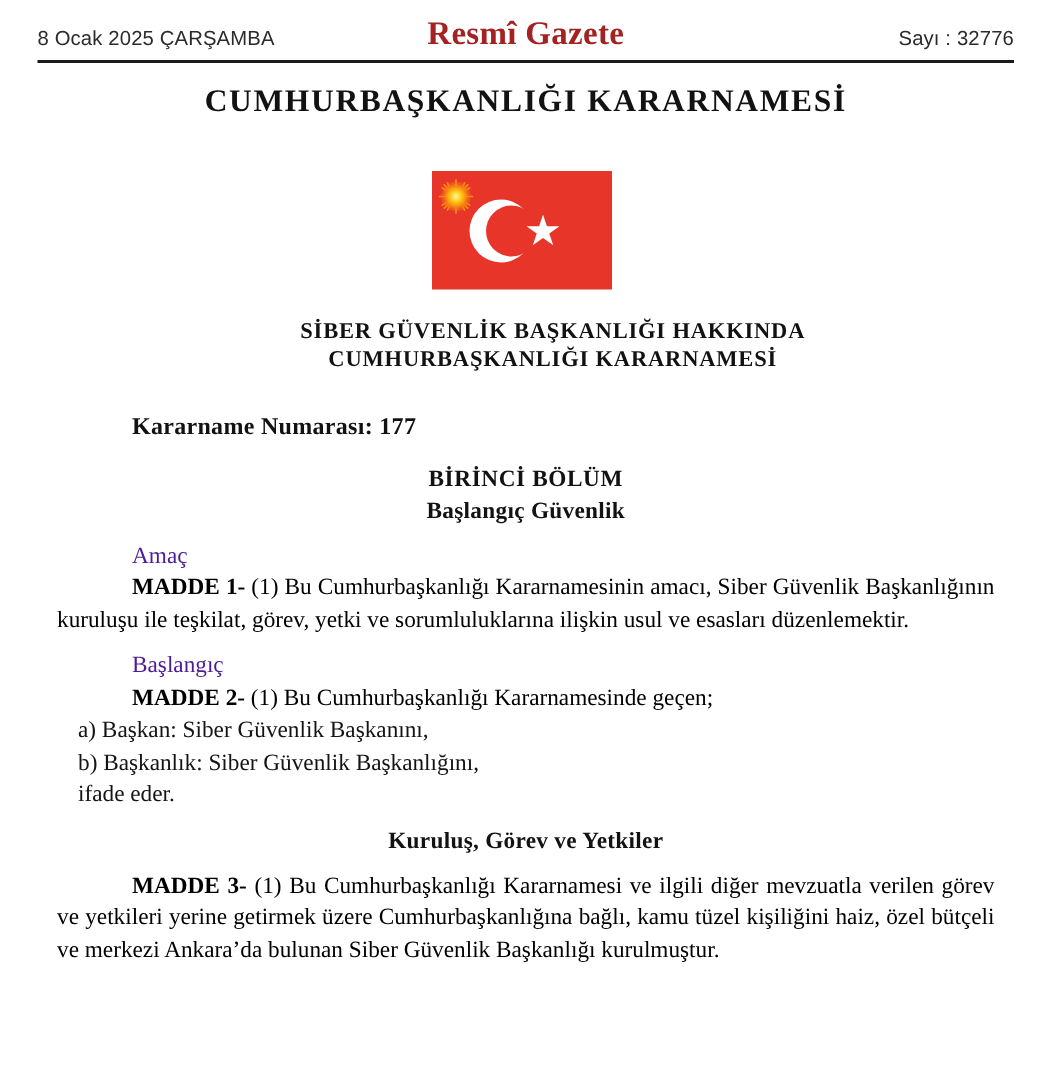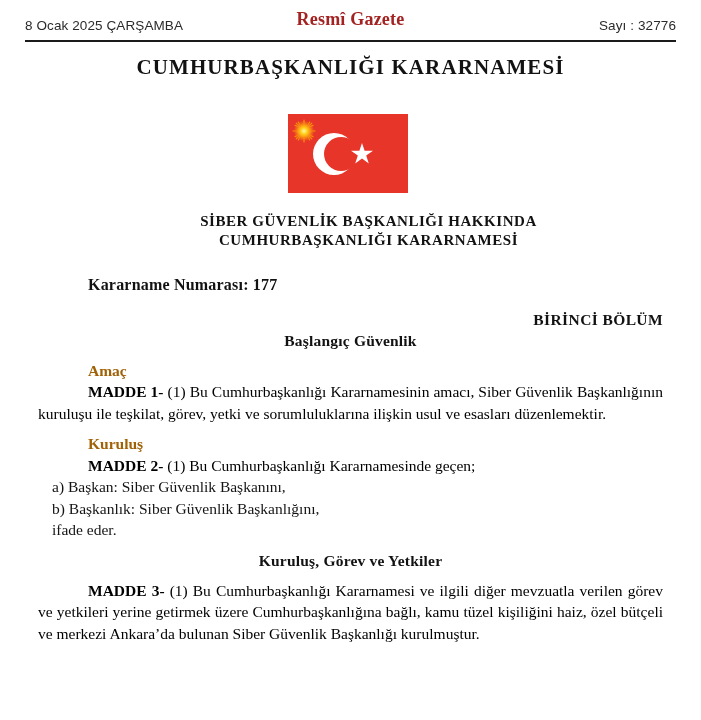--- a/index.html
+++ b/index.html
@@ -38,21 +38,21 @@
   .masthead-date,
   .masthead-issue {
     font-family: "Liberation Sans", "DejaVu Sans", sans-serif;
     font-size: 13.5px;
     color: #2b2b2b;
     letter-spacing: 0.1px;
     white-space: nowrap;
   }
   .masthead-title {
     font-family: "Liberation Serif", "DejaVu Serif", serif;
-    font-size: 18px;
+    font-size: 22px;
     font-weight: 700;
     color: #a32222;
     letter-spacing: 0.2px;
     white-space: nowrap;
     position: absolute;
     left: 50%;
     transform: translateX(-50%);
     top: -1px;
   }
   .masthead-rule {
@@ -173,36 +173,36 @@
     line-height: 21.5px;
     margin: 0;
     color: #000000;
   }
   .heading-inline {
     font-weight: 700;
   }
   .sect-label {
     text-indent: 50px;
     font-size: 15.5px;
-    font-weight: 700;
+    font-weight: 400;
     line-height: 21.5px;
     margin: 0;
-    color: #a16207;
+    color: #4c1d95;
   }
   .decree-no {
     text-indent: 50px;
     font-size: 16px;
     font-weight: 700;
     line-height: 21.5px;
     margin: 0;
     color: #121212;
     letter-spacing: 0.2px;
   }
   .bolum {
-    text-align: right;
+    text-align: center;
     font-size: 15.5px;
     font-weight: 700;
     line-height: 21px;
     margin: 0;
     letter-spacing: 0.4px;
     color: #121212;
   }
   .bolum-sub {
     text-align: center;
     font-size: 15.5px;
@@ -281,21 +281,21 @@
     <p class="bolum">BİRİNCİ BÖLÜM</p>
     <p class="bolum-sub">Başlangıç Güvenlik</p>
 
     <div class="gap-s"></div>
 
     <p class="sect-label">Amaç</p>
     <p class="p-indent"><span class="heading-inline">MADDE 1-</span><span> (1) Bu Cumhurbaşkanlığı Kararnamesinin amacı, Siber Güvenlik Başkanlığının kuruluşu ile teşkilat, görev, yetki ve sorumluluklarına ilişkin usul ve esasları düzenlemektir.</span></p>
 
     <div class="gap-s"></div>
 
-    <p class="sect-label">Kuruluş</p>
+    <p class="sect-label">Başlangıç</p>
     <p class="p-indent"><span class="heading-inline">MADDE 2-</span><span> (1) Bu Cumhurbaşkanlığı Kararnamesinde geçen;</span></p>
     <p class="sub-item">a) Başkan: Siber Güvenlik Başkanını,</p>
     <p class="sub-item">b) Başkanlık: Siber Güvenlik Başkanlığını,</p>
     <p class="sub-item">ifade eder.</p>
 
     <div class="gap-s"></div>
 
     <p class="bolum-sub">Kuruluş, Görev ve Yetkiler</p>
 
     <div class="gap-s"></div>

